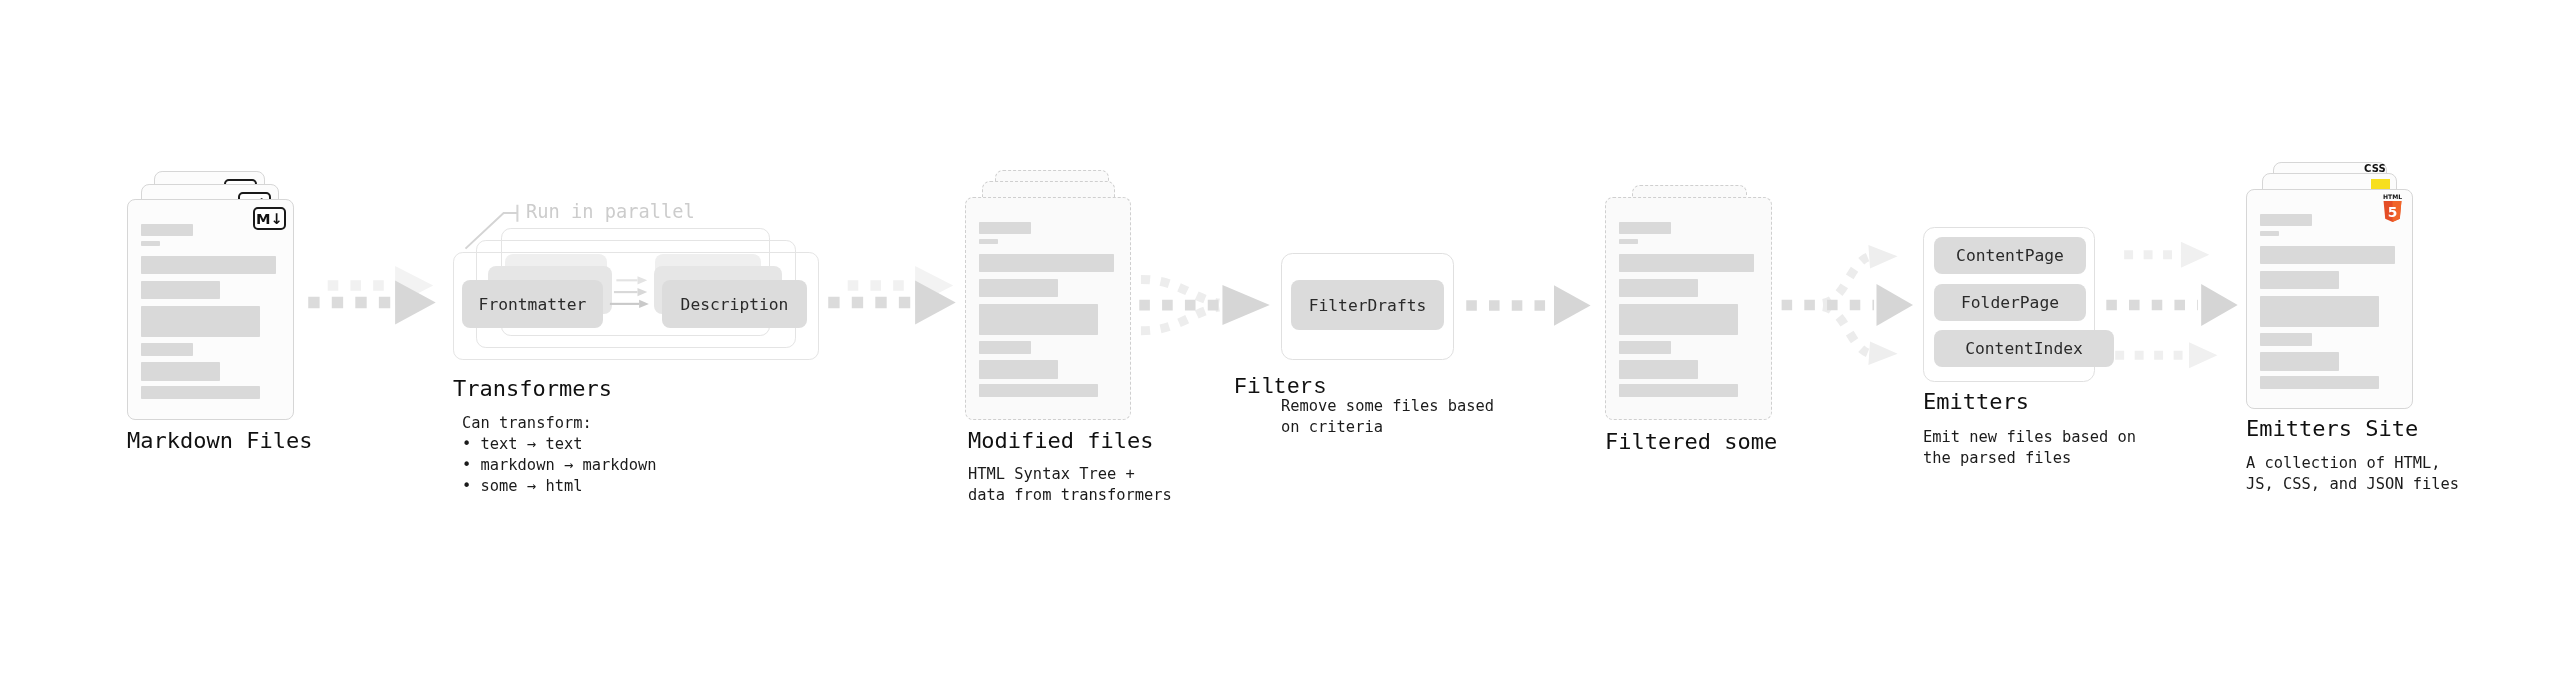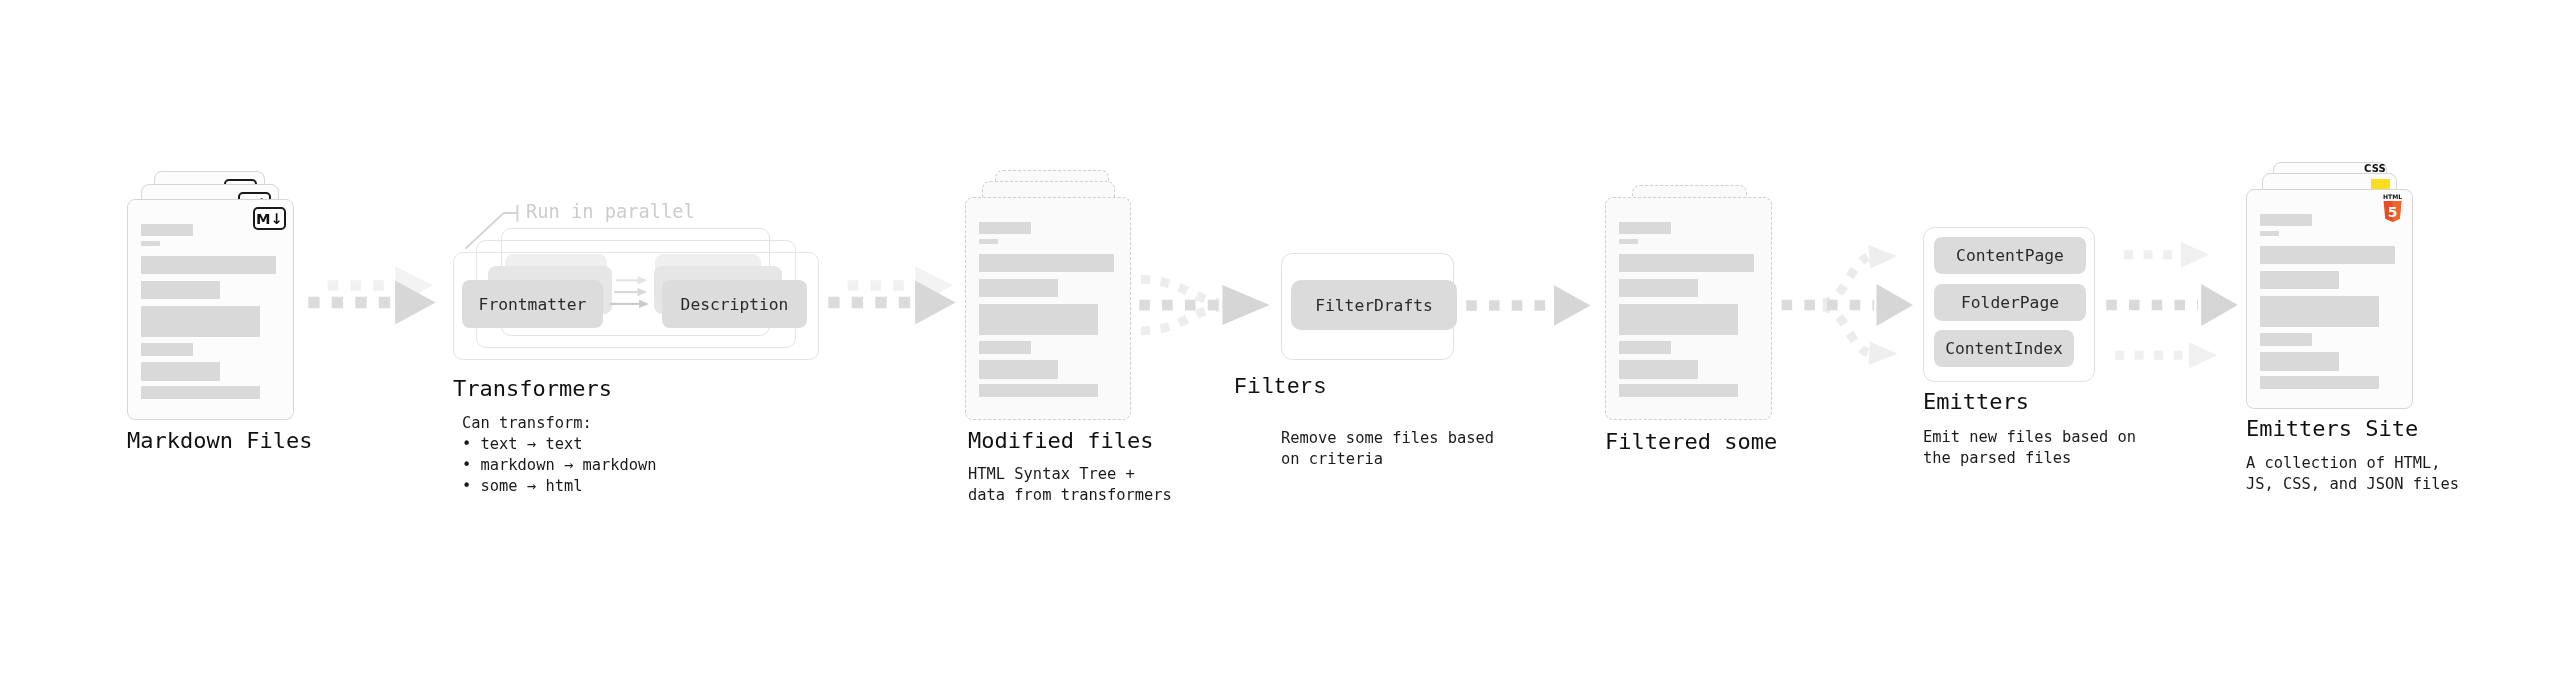--- a/index.html
+++ b/index.html
@@ -144,25 +144,25 @@
   </div>
 
   <svg class="abs" style="left:1136px;top:268px;" width="137" height="75" viewBox="0 0 168 92">
     <path d="M6,14 C52,14 70,38 102,43" stroke="#ededed" stroke-width="11" stroke-dasharray="11 13" fill="none"></path>
     <path d="M6,77 C52,77 70,53 102,48" stroke="#ededed" stroke-width="11" stroke-dasharray="11 13" fill="none"></path>
     <line x1="4" y1="45.5" x2="104" y2="45.5" stroke="#dbdbdb" stroke-width="13" stroke-dasharray="13 15"></line>
     <polygon points="106,21 164,45.5 106,70" fill="#d6d6d6"></polygon>
   </svg>
 
   <div class="panel-box" style="left:1281px;top:253px;width:173px;height:107px;"></div>
-  <div class="chip" style="left:1291px;top:280px;width:166px;height:50px;background:#dbdbdb;border-radius:10px;">
+  <div class="chip" style="left:1291px;top:280px;width:153px;height:50px;background:#dbdbdb;">
     <span>FilterDrafts</span>
   </div>
   <div class="node-title" style="left:1234px;top:375px;font-family:Liberation Mono, monospace;">Filters</div>
-  <div class="node-sub" style="left:1281px;top:428px;">
+  <div class="node-sub" style="left:1281px;top:396px;">
     <div>Remove some files based</div>
     <div>on criteria</div>
   </div>
 
   <svg class="abs" style="left:1463px;top:268px;" width="130" height="75" viewBox="0 0 160 92">
     <line x1="4" y1="46" x2="110" y2="46" stroke="#dadada" stroke-width="13" stroke-dasharray="13 15"></line>
     <polygon points="112,21 157,46 112,71" fill="#d6d6d6"></polygon>
   </svg>
 
   <div class="doc dashed" style="left:1632px;top:185px;width:115px;height:221px;z-index:1;"></div>
@@ -189,21 +189,21 @@
     <polygon points="121,64 166,90 121,116" fill="#d6d6d6"></polygon>
   </svg>
 
   <div class="panel-box" style="left:1923px;top:227px;width:172px;height:155px;"></div>
   <div class="chip em" style="left:1934px;top:237px;width:152px;height:37px;">
     <span>ContentPage</span>
   </div>
   <div class="chip em" style="left:1934px;top:284px;width:152px;height:37px;">
     <span>FolderPage</span>
   </div>
-  <div class="chip em" style="left:1934px;top:330px;width:140px;height:37px;">
+  <div class="chip em" style="left:1934px;top:330px;width:180px;height:37px;">
     <span>ContentIndex</span>
   </div>
   <div class="node-title" style="left:1923px;top:389px;">Emitters</div>
   <div class="node-sub" style="left:1923px;top:427px;">
     <div>Emit new files based on</div>
     <div>the parsed files</div>
   </div>
 
   <svg class="abs" style="left:2103px;top:232px;" width="138" height="146" viewBox="0 0 170 180">
     <line x1="26" y1="28" x2="92" y2="28" stroke="#efefef" stroke-width="11" stroke-dasharray="11 13"></line>

